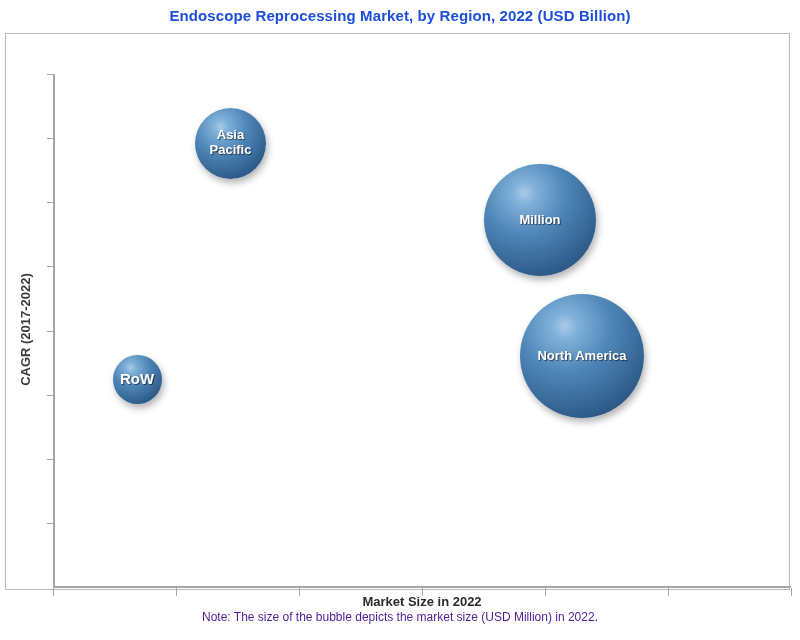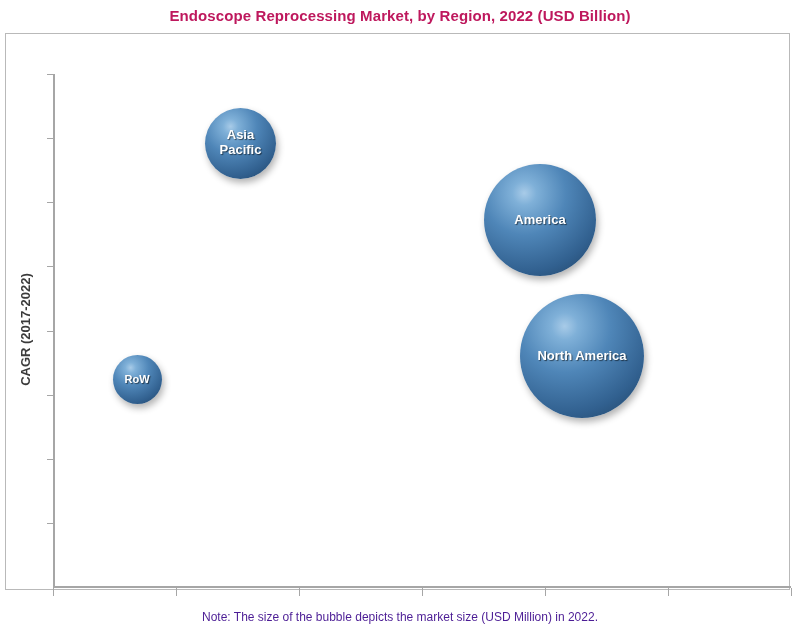--- a/index.html
+++ b/index.html
@@ -17,21 +17,21 @@
 
   
   #chart-title {
     position: absolute;
     left: 0;
     top: 7px;
     width: 800px;
     text-align: center;
     font-size: 15px;
     font-weight: bold;
-    color: #be185d;
+    color: #1d4ed8;
     letter-spacing: 0.1px;
     white-space: nowrap;
   }
 
   
   #chart-frame {
     position: absolute;
     left: 5px;
     top: 33px;
     width: 785px;
@@ -166,28 +166,29 @@
       <div class="x-tick" style="left: 539px;"></div>
       <div class="x-tick" style="left: 662px;"></div>
       <div class="x-tick" style="left: 785px;"></div>
     </div>
 
   <div id="bubble-layer">
       <div class="bubble" style="width: 124px; height: 124px; left: 514px; top: 260px;">
         <div class="bubble-label" style="font-size: 13px;">North America</div>
       </div>
       <div class="bubble" style="width: 112px; height: 112px; left: 478px; top: 130px;">
-        <div class="bubble-label" style="font-size: 13px;">America</div>
+        <div class="bubble-label" style="font-size: 13px;">Million</div>
       </div>
-      <div class="bubble" style="width: 71px; height: 71px; left: 199px; top: 73.5px;">
+      <div class="bubble" style="width: 71px; height: 71px; left: 189px; top: 73.5px;">
         <div class="bubble-label" style="font-size: 13px;">Asia
 Pacific</div>
       </div>
       <div class="bubble" style="width: 49px; height: 49px; left: 106.5px; top: 320.5px;">
-        <div class="bubble-label" style="font-size: 11px;">RoW</div>
+        <div class="bubble-label" style="font-size: 15px;">RoW</div>
       </div>
     </div>
 
   <div id="y-axis-title">CAGR (2017-2022)</div>
 
+  <div id="x-axis-title">Market Size in 2022</div>
 </div>
 
 <div id="chart-note">Note:  The size of the bubble depicts the market size (USD Million) in 2022.</div>
 
 </body></html>

